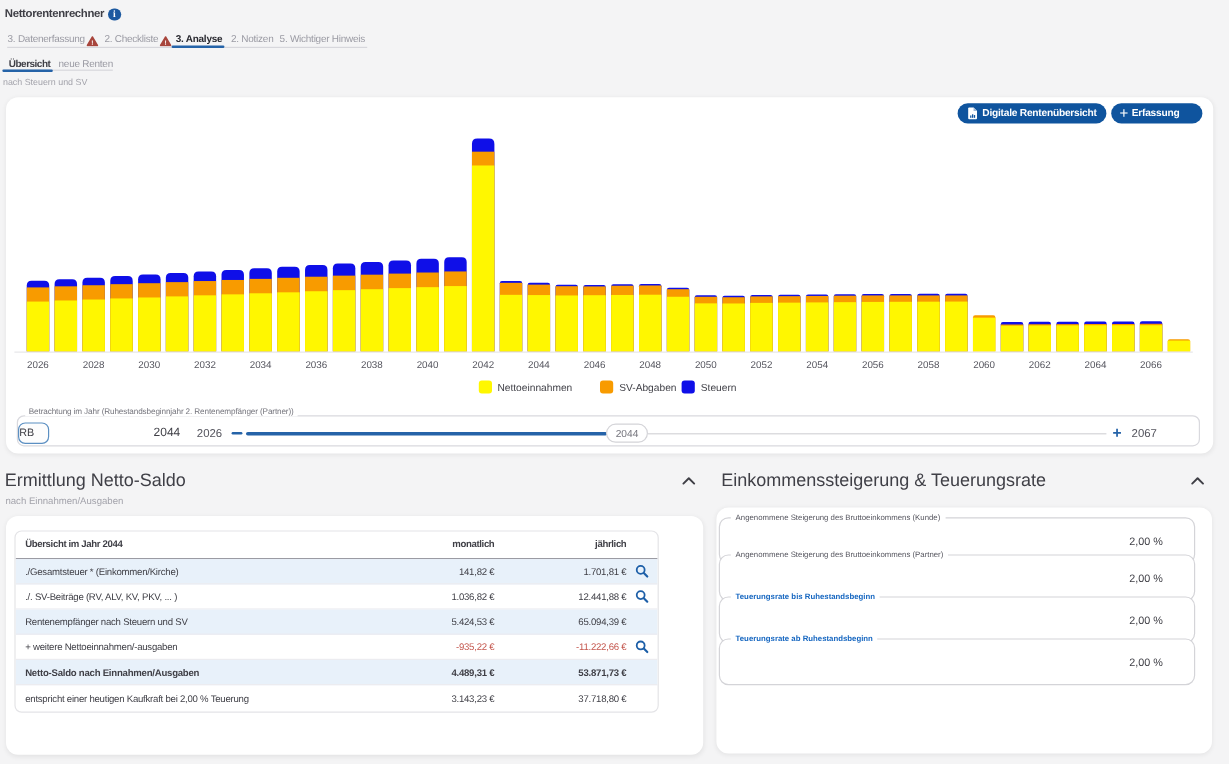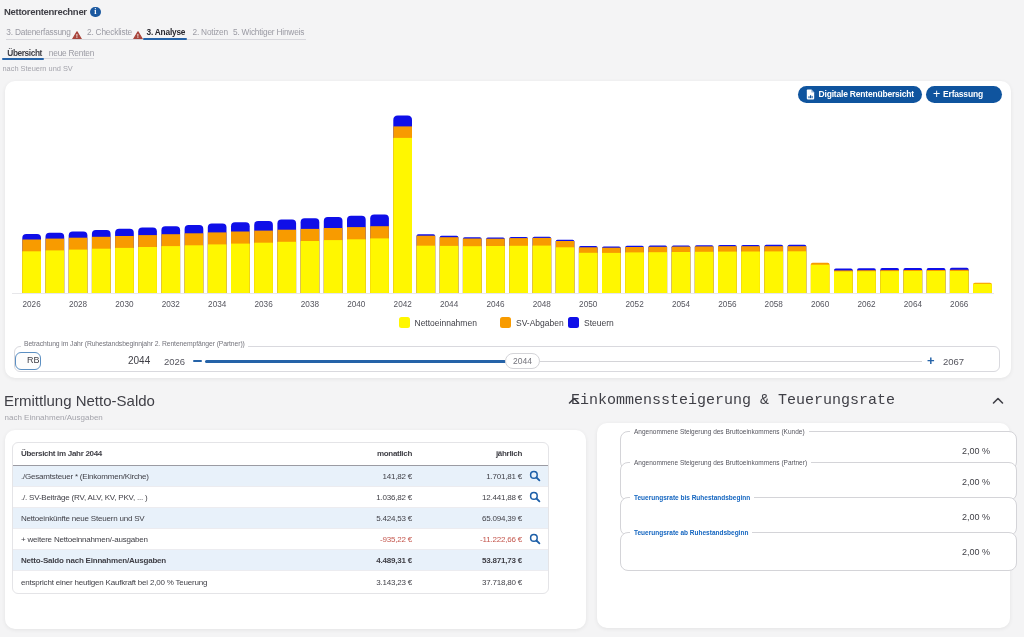--- a/index.html
+++ b/index.html
@@ -15,34 +15,34 @@
 .sub1{left:7.3px;top:47.5px;font-size:8.3px;letter-spacing:-0.4px;font-weight:bold;color:#3f3f46;}
 .sub2{left:48.8px;top:47.5px;font-size:8.3px;letter-spacing:-0.2px;color:#9a9aa3;}
 .subline{left:2px;top:58.2px;width:92px;height:1px;background:#d7d7dc;}
 .subactive{left:2px;top:57.7px;width:42px;height:2.3px;background:#2563a8;border-radius:2px;}
 .nach{left:2.5px;top:64.2px;font-size:7.4px;color:#a3a3ab;}
 .btn{position:absolute;background:#0f549e;color:#fff;border-radius:8.5px;font-size:8.5px;font-weight:bold;letter-spacing:-0.2px;display:flex;align-items:center;justify-content:center;height:17.5px;}
 .leg{position:absolute;display:flex;align-items:center;font-size:8.5px;color:#3f3f46;top:317px;}
 .chip{width:11px;height:11px;border-radius:2.5px;margin-right:5px;}
 .fieldset{position:absolute;left:14px;top:346px;width:986px;height:25.5px;border:1px solid #d9d9de;border-radius:6px;}
 .fslegend{position:absolute;left:21px;top:340px;font-size:6.8px;letter-spacing:-0.1px;color:#74747c;background:#fff;padding:0 3px;}
-.rb{position:absolute;left:15px;top:351.5px;width:25.5px;height:18px;border:1.6px solid #5b8fc2;border-radius:6px;background:#fdfdfd;color:#3f3f46;font-size:9px;text-align:right;line-height:15px;}
+.rb{position:absolute;left:15px;top:351.5px;width:25.5px;height:18px;border:1.6px solid #5b8fc2;border-radius:6px;background:#fdfdfd;color:#3f3f46;font-size:9px;text-align:left;line-height:15px;}
 .sectitle{position:absolute;font-size:15px;color:#3f3f46;}
 .secsub{position:absolute;font-size:8px;color:#a3a3ab;}
 .tbl{position:absolute;left:7.3px;top:12.3px;width:537px;border:1px solid #e4e4e7;border-radius:6px;overflow:hidden;background:#fff;font-size:8px;letter-spacing:-0.2px;color:#3f3f46;}
 .thead{display:flex;align-items:center;height:23px;font-weight:bold;letter-spacing:-0.3px;border-bottom:1px solid #9b9ba3;}
 .trow{display:flex;align-items:center;height:21.1px;border-bottom:1px solid #ececf0;}
 .trow:last-child{border-bottom:none;}
 .trow.alt{background:#e8f1fa;}
 .trow.bold{font-weight:bold;}
 .c1{padding-left:8px;flex:1;}
 .c2{width:118px;text-align:right;}
 .c3{width:110px;text-align:right;}
 .c4{width:26px;display:flex;justify-content:center;align-items:center;}
-.field{position:absolute;left:23px;width:397px;height:39px;border:1px solid #d4d4d8;border-radius:8px;background:#fff;}
+.field{position:absolute;left:2px;width:397px;height:39px;border:1px solid #d4d4d8;border-radius:8px;background:#fff;}
 .flab{position:absolute;left:9px;top:-4px;font-size:6.5px;color:#55555e;background:#fff;padding:0 4px;white-space:nowrap;}
 .flab.blue{color:#1566c0;font-weight:bold;}
 .fval{position:absolute;right:26px;top:50%;transform:translateY(-50%);font-size:9px;color:#3f3f46;}
 </style></head>
 <body>
 <div class="abs h-title">Nettorentenrechner</div>
 <div class="abs info">i</div>
 <div class="tab" style="left:6.3px;">3. Datenerfassung</div>
 <div class="abs" style="left:71.5px;top:26.3px;"><svg class="warn" width="10" height="9" viewBox="0 0 10 9">
       <path d="M5 0.8 L9.3 8 H0.7 Z" fill="#a8453c" stroke="#a8453c" stroke-width="1.2" stroke-linejoin="round"></path>
@@ -241,21 +241,21 @@
 <div class="abs" style="left:505px;top:352.5px;width:35px;height:16.5px;border:1px solid #d4d4d8;border-radius:9px;background:#fff;font-size:8.5px;color:#74747c;text-align:center;line-height:15.5px;">2044</div>
 <div class="abs" style="left:540px;top:360.5px;width:382px;height:1.6px;background:#d4d4d8;"></div>
 <div class="abs" style="left:927px;top:352.5px;font-size:13px;color:#2563a8;font-weight:bold;">+</div>
 <div class="abs" style="left:943px;top:355.5px;font-size:9.5px;color:#55555e;">2067</div>
 
 <div class="sectitle" style="left:4px;top:392px;">Ermittlung Netto-Saldo</div>
 <svg class="abs" style="left:568px;top:396px;" width="12" height="9" viewBox="0 0 12 9">
     <path d="M1.5 7 L6 2.5 L10.5 7" fill="none" stroke="#3f3f46" stroke-width="1.6" stroke-linecap="round" stroke-linejoin="round"></path>
   </svg>
 <div class="secsub" style="left:4.5px;top:413px;">nach Einnahmen/Ausgaben</div>
-<div class="sectitle" style="left:571px;top:392px;font-family:Liberation Mono, monospace;">Einkommenssteigerung &amp; Teuerungsrate</div>
+<div class="sectitle" style="left:601px;top:392px;">Einkommenssteigerung &amp; Teuerungsrate</div>
 <svg class="abs" style="left:992px;top:396px;" width="12" height="9" viewBox="0 0 12 9">
     <path d="M1.5 7 L6 2.5 L10.5 7" fill="none" stroke="#3f3f46" stroke-width="1.6" stroke-linecap="round" stroke-linejoin="round"></path>
   </svg>
 
 <div class="card" style="left:4.7px;top:429.7px;width:581.6px;height:199.2px;">
 <div class="tbl">
 <div class="thead">
         <div class="c1">Übersicht im Jahr 2044</div>
         <div class="c2">monatlich</div>
         <div class="c3">jährlich</div>
@@ -277,21 +277,21 @@
         <div class="c2">1.036,82 €</div>
         <div class="c3">12.441,88 €</div>
         <div class="c4">
           <svg width="12" height="12" viewBox="0 0 12 12" style="display:block">
             <circle cx="4.9" cy="4.9" r="3.3" fill="none" stroke="#1d5fa8" stroke-width="1.5"></circle>
             <line x1="7.5" y1="7.5" x2="10.4" y2="10.4" stroke="#1d5fa8" stroke-width="1.8" stroke-linecap="round"></line>
           </svg>
         </div>
       </div>
 <div class="trow alt">
-        <div class="c1">Nettoeinkünfte neue Steuern und SV</div>
+        <div class="c1">Rentenempfänger nach Steuern und SV</div>
         <div class="c2">5.424,53 €</div>
         <div class="c3">65.094,39 €</div>
         <div class="c4"></div>
       </div>
 <div class="trow">
         <div class="c1">+ weitere Nettoeinnahmen/-ausgaben</div>
         <div class="c2" style="color:#c4574e">-935,22 €</div>
         <div class="c3" style="color:#c4574e">-11.222,66 €</div>
         <div class="c4">
           <svg width="12" height="12" viewBox="0 0 12 12" style="display:block">

